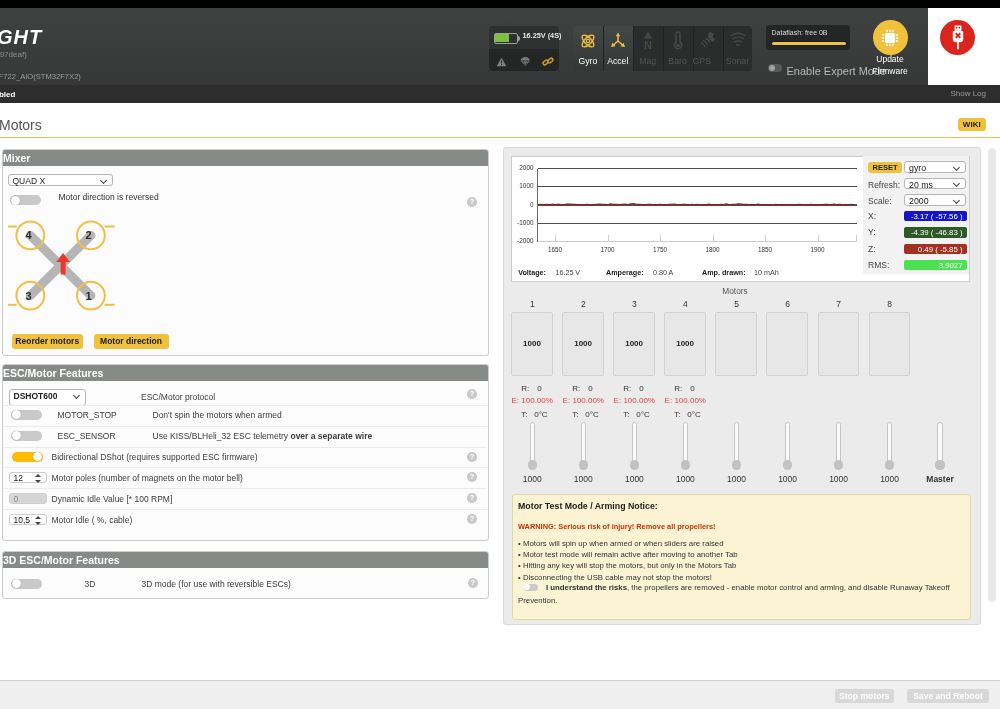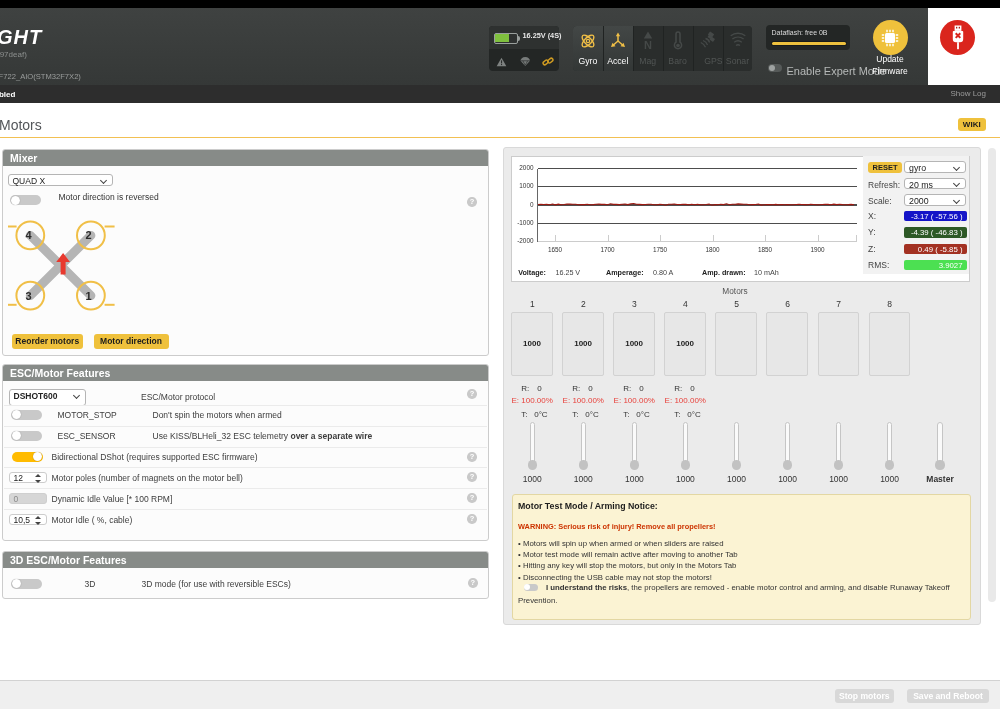--- a/index.html
+++ b/index.html
@@ -3,21 +3,21 @@
 *{margin:0;padding:0;box-sizing:border-box}
 html,body{width:1000px;height:709px;overflow:hidden}
 body{font-family:"Liberation Sans",sans-serif;background:#fff}
 #root{position:relative;width:1000px;height:709px;overflow:hidden}
 .abs{position:absolute}
 #topblack{position:absolute;left:0;top:0;width:1000px;height:8px;background:#000}
 #header{position:absolute;left:0;top:8px;width:928px;height:77px;background:linear-gradient(#3f4241,#353837)}
 #logbar{position:absolute;left:0;top:85px;width:1000px;height:18px;background:#2d2d2d}
 #content{position:absolute;left:0;top:103px;width:1000px;height:577px;background:#fff}
 #footer{position:absolute;left:0;top:680px;width:1000px;height:29px;background:#efefef;border-top:1px solid #d2d2d2}
-.panelhead{position:absolute;left:0;top:0;right:0;height:16px;background:#878b88;color:#fff;font-size:10.5px;font-weight:bold;line-height:16px;padding-left:7px;border-radius:2px 2px 0 0}
+.panelhead{position:absolute;left:0;top:0;right:0;height:16px;background:#878b88;color:#fff;font-size:10.5px;font-weight:bold;line-height:16px;padding-left:0;border-radius:2px 2px 0 0}
 .panel{position:absolute;background:#fcfcfc;border:1px solid #ccc;border-radius:3px}
 .sel{position:absolute;background:#fff;border:1px solid #b5b5b5;border-radius:3px;font-size:8.5px;color:#222;line-height:10px;padding:1px 0 0 4px}
 .sel .chev{position:absolute;right:6px;top:2.5px;width:5px;height:5px;border-right:1.2px solid #444;border-bottom:1.2px solid #444;transform:rotate(45deg)}
 .tog{position:absolute;width:31px;height:10.5px;border-radius:6px;background:#c9c9c9}
 .tog .knob{position:absolute;left:1px;top:0.75px;width:9px;height:9px;border-radius:50%;background:#fff;box-shadow:0 0 1px rgba(0,0,0,.4)}
 .tog.on{background:#ffbb00}
 .tog.on .knob{left:auto;right:1px}
 .num{position:absolute;width:38px;height:11.5px;background:#fff;border:1px solid #ccc;border-radius:3px;font-size:8.5px;color:#222;line-height:10px;padding-left:4px}
 .num.dis{background:#d6d6d6;border-color:#cfcfcf;color:#8a8a8a}
 .spin{position:absolute;right:4px;top:1px;width:7px;height:9px}
@@ -63,21 +63,21 @@
   <div class="abs" style="left:572.9px;top:18px;width:179.5px;height:44.6px;background:#2a2d2c;border-radius:4px"></div>
   <div class="abs" style="left:572.9px;top:18px;width:29.92px;height:44.6px;border-radius:4px 0 0 4px;background:linear-gradient(#434746,#333736)"></div>
   <div class="abs" style="left:572.9px;top:47.5px;width:29.92px;text-align:center;font-size:8.7px;color:#fff">Gyro</div>
   <div class="abs" style="left:602.8px;top:18px;width:29.92px;height:44.6px;border-left:1px solid #202322;background:linear-gradient(#434746,#333736)"></div>
   <div class="abs" style="left:602.8px;top:47.5px;width:29.92px;text-align:center;font-size:8.7px;color:#fff">Accel</div>
   <div class="abs" style="left:632.7px;top:18px;width:29.92px;height:44.6px;border-left:1px solid #202322;background:#2a2d2c"></div>
   <div class="abs" style="left:632.7px;top:47.5px;width:29.92px;text-align:center;font-size:8.7px;color:#515554">Mag</div>
   <div class="abs" style="left:662.6px;top:18px;width:29.92px;height:44.6px;border-left:1px solid #202322;background:#2a2d2c"></div>
   <div class="abs" style="left:662.6px;top:47.5px;width:29.92px;text-align:center;font-size:8.7px;color:#515554">Baro</div>
   <div class="abs" style="left:692.6px;top:18px;width:29.92px;height:44.6px;border-left:1px solid #202322;background:#2a2d2c"></div>
-  <div class="abs" style="left:692.6px;top:47.5px;width:29.92px;text-align:right;font-size:8.7px;color:#515554">GPS</div>
+  <div class="abs" style="left:692.6px;top:47.5px;width:29.92px;text-align:left;font-size:8.7px;color:#515554">GPS</div>
   <div class="abs" style="left:722.5px;top:18px;width:29.92px;height:44.6px;border-left:1px solid #202322;border-radius:0 4px 4px 0;background:#2a2d2c"></div>
   <div class="abs" style="left:722.5px;top:47.5px;width:29.92px;text-align:center;font-size:8.7px;color:#515554">Sonar</div>
   <svg class="abs" style="left:578.9px;top:24px" width="18" height="18" viewBox="0 0 18 18">
         <g fill="none" stroke="#f0bf47" stroke-width="1.4">
           <ellipse cx="9" cy="9" rx="7.6" ry="3.4" transform="rotate(-45 9 9)"></ellipse>
           <ellipse cx="9" cy="9" rx="7.6" ry="3.4" transform="rotate(45 9 9)"></ellipse>
         </g>
         <circle cx="9" cy="9" r="1.7" fill="none" stroke="#f0bf47" stroke-width="1.2"></circle>
       </svg>
   <svg class="abs" style="left:608.8px;top:24px" width="18" height="18" viewBox="0 0 18 18">

